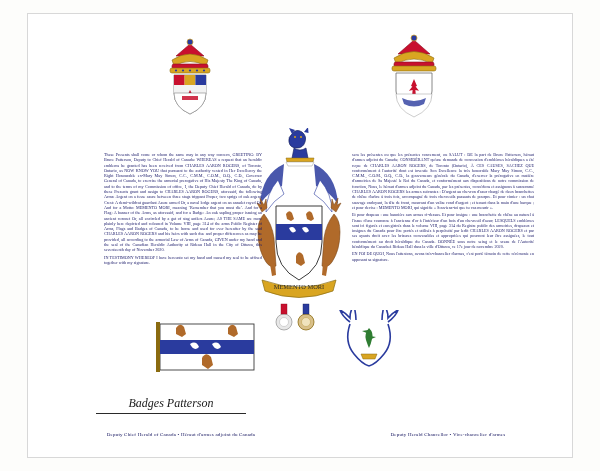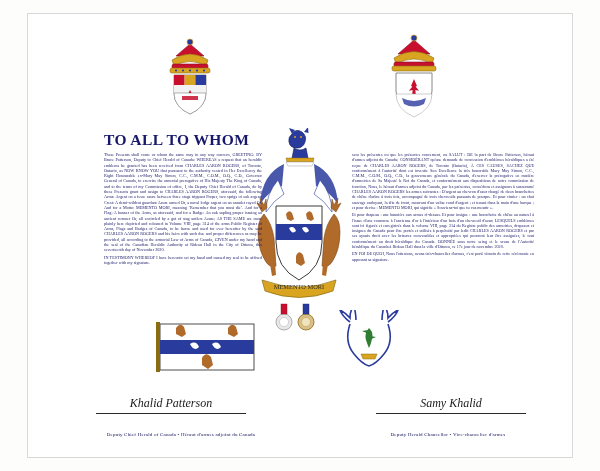--- a/index.html
+++ b/index.html
@@ -89,21 +89,20 @@
       <rect x="26" y="32" width="40" height="5" rx="2" fill="#c8102e" stroke="#8a0d20" stroke-width=".6"></rect>
       <rect x="24" y="36" width="44" height="5" rx="2" fill="#d9a521" stroke="#8a6b10" stroke-width=".6"></rect>
     </g>
 
     <path d="M28 43 h36 v18 q0 15 -18 23 q-18 -8 -18 -23 Z" fill="#ffffff" stroke="#6b6b6b" stroke-width=".8"></path>
     <path d="M46 49 l3 7 l-1.4 .5 l3.4 4.2 l-3.6 -.7 l.5 6.4 h-3.8 l.5 -6.4 l-3.6 .7 l3.4 -4.2 l-1.4 -.5 Z" fill="#c8102e"></path>
     <path d="M28 64 q0 15 18 23 q18 -8 18 -23 Z" fill="#ffffff" stroke="#9a9a9a" stroke-width=".5"></path>
     <path d="M34 68 q12 6 24 0 l-2 6 q-10 5 -20 0 Z" fill="#2a3b9e" opacity=".8"></path>
   </svg>
 
-  <div class="heading" id="head-en">TO ALL TO WHOM</div>
 
   <svg id="achievement" viewBox="0 0 102 190">
 
     <g>
       <path d="M44 6 q4 -6 10 -2 q5 4 3 10 q-2 6 -8 6 q-7 0 -8 -6 q-1 -5 3 -8 Z" fill="#2a3b9e" stroke="#14205e" stroke-width=".7"></path>
       <path d="M44 6 l-3 -6 l6 2 Z" fill="#2a3b9e"></path>
       <path d="M56 4 l4 -5 l.5 6 Z" fill="#2a3b9e"></path>
       <circle cx="47" cy="9" r="1" fill="#d9a521"></circle>
       <circle cx="53" cy="9" r="1" fill="#d9a521"></circle>
       <path d="M46 20 q6 4 12 0 l2 10 q-8 5 -16 0 Z" fill="#2a3b9e" stroke="#14205e" stroke-width=".6"></path>
@@ -178,25 +177,21 @@
     <p class="tiny">IN TESTIMONY WHEREOF I have hereunto set my hand and caused my seal to be affixed together with my signature.</p>
   </div>
 
   <div class="col" id="col-fr">
     <p class="tiny">sera les présentes ou que les présentes concernent, ou SALUT : DE la part de Bruce Patterson, héraut d'armes adjoint du Canada; CONSIDÉRANT qu'une demande de concession d'emblèmes héraldiques a été reçue de CHARLES AARON ROGERS, de Toronto (Ontario), À CES CAUSES, SACHEZ QUE conformément à l'autorité dont est investie Son Excellence la très honorable Mary May Simon, C.C., C.M.M., C.O.M., O.Q., C.D., la gouverneure générale du Canada, d'exercer la prérogative en matière d'armoiries de Sa Majesté le Roi du Canada, et conformément aux dispositions de notre commission de fonction, Nous, le héraut d'armes adjoint du Canada, par les présentes, concédons et assignons à susnommé CHARLES AARON ROGERS les armes suivantes : D'argent au chevron d'azur chargé de deux branchettes de chêne d'arbre à trois fois, accompagné de trois chevreuils passants de pourpre. Et pour cimier : un chat sauvage ondoyant, la tête de front, mouvant d'un valise rond d'argent ; et tenant dans la main d'une barque ; et pour devise : MEMENTO MORI, qui signifie « Souviens-toi que tu vas mourir ».</p>
     <p class="tiny">Et pour drapeau : une bannière aux armes ci-dessus. Et pour insigne : une branchette de chêne au naturel à l'issue d'une couronne à l'ancienne d'or à l'intérieur d'un bois d'un chevreuil d'azur; LESQUELS emblèmes sont ici figurés et enregistrés dans le volume VIII, page 314 du Registre public des armoiries, drapeaux et insignes du Canada pour être portés et utilisés à perpétuité par ledit CHARLES AARON ROGERS et par ses ayants droit avec les brisures convenables et appropriées qui pourront leur être assignées, le tout conformément au droit héraldique du Canada. DONNÉE sous notre seing et le sceau de l'Autorité héraldique du Canada à Rideau Hall dans la ville d'Ottawa, ce 17e jour de novembre 2020.</p>
     <p class="tiny">EN FOI DE QUOI, Nous l'attestons, avons très-chancelier d'armes, c'est porté témoin de cette cérémonie en apposant sa signature.</p>
   </div>
 
   <div class="sig" id="sig-left">
-    <div class="sigscript">Khalid Patterson</div>
-    <div class="rule"></div>
-  </div>
-  <div class="sig" id="sig-right">
-    <div class="sigscript">Samy Khalid</div>
+    <div class="sigscript">Badges Patterson</div>
     <div class="rule"></div>
   </div>
 
   <div class="sigcap" id="cap-left">
     <span>Deputy Chief Herald of Canada</span>
     <span> • </span>
     <span>Héraut d'armes adjoint du Canada</span>
   </div>
   <div class="sigcap" id="cap-right">
     <span>Deputy Herald Chancellor</span>

